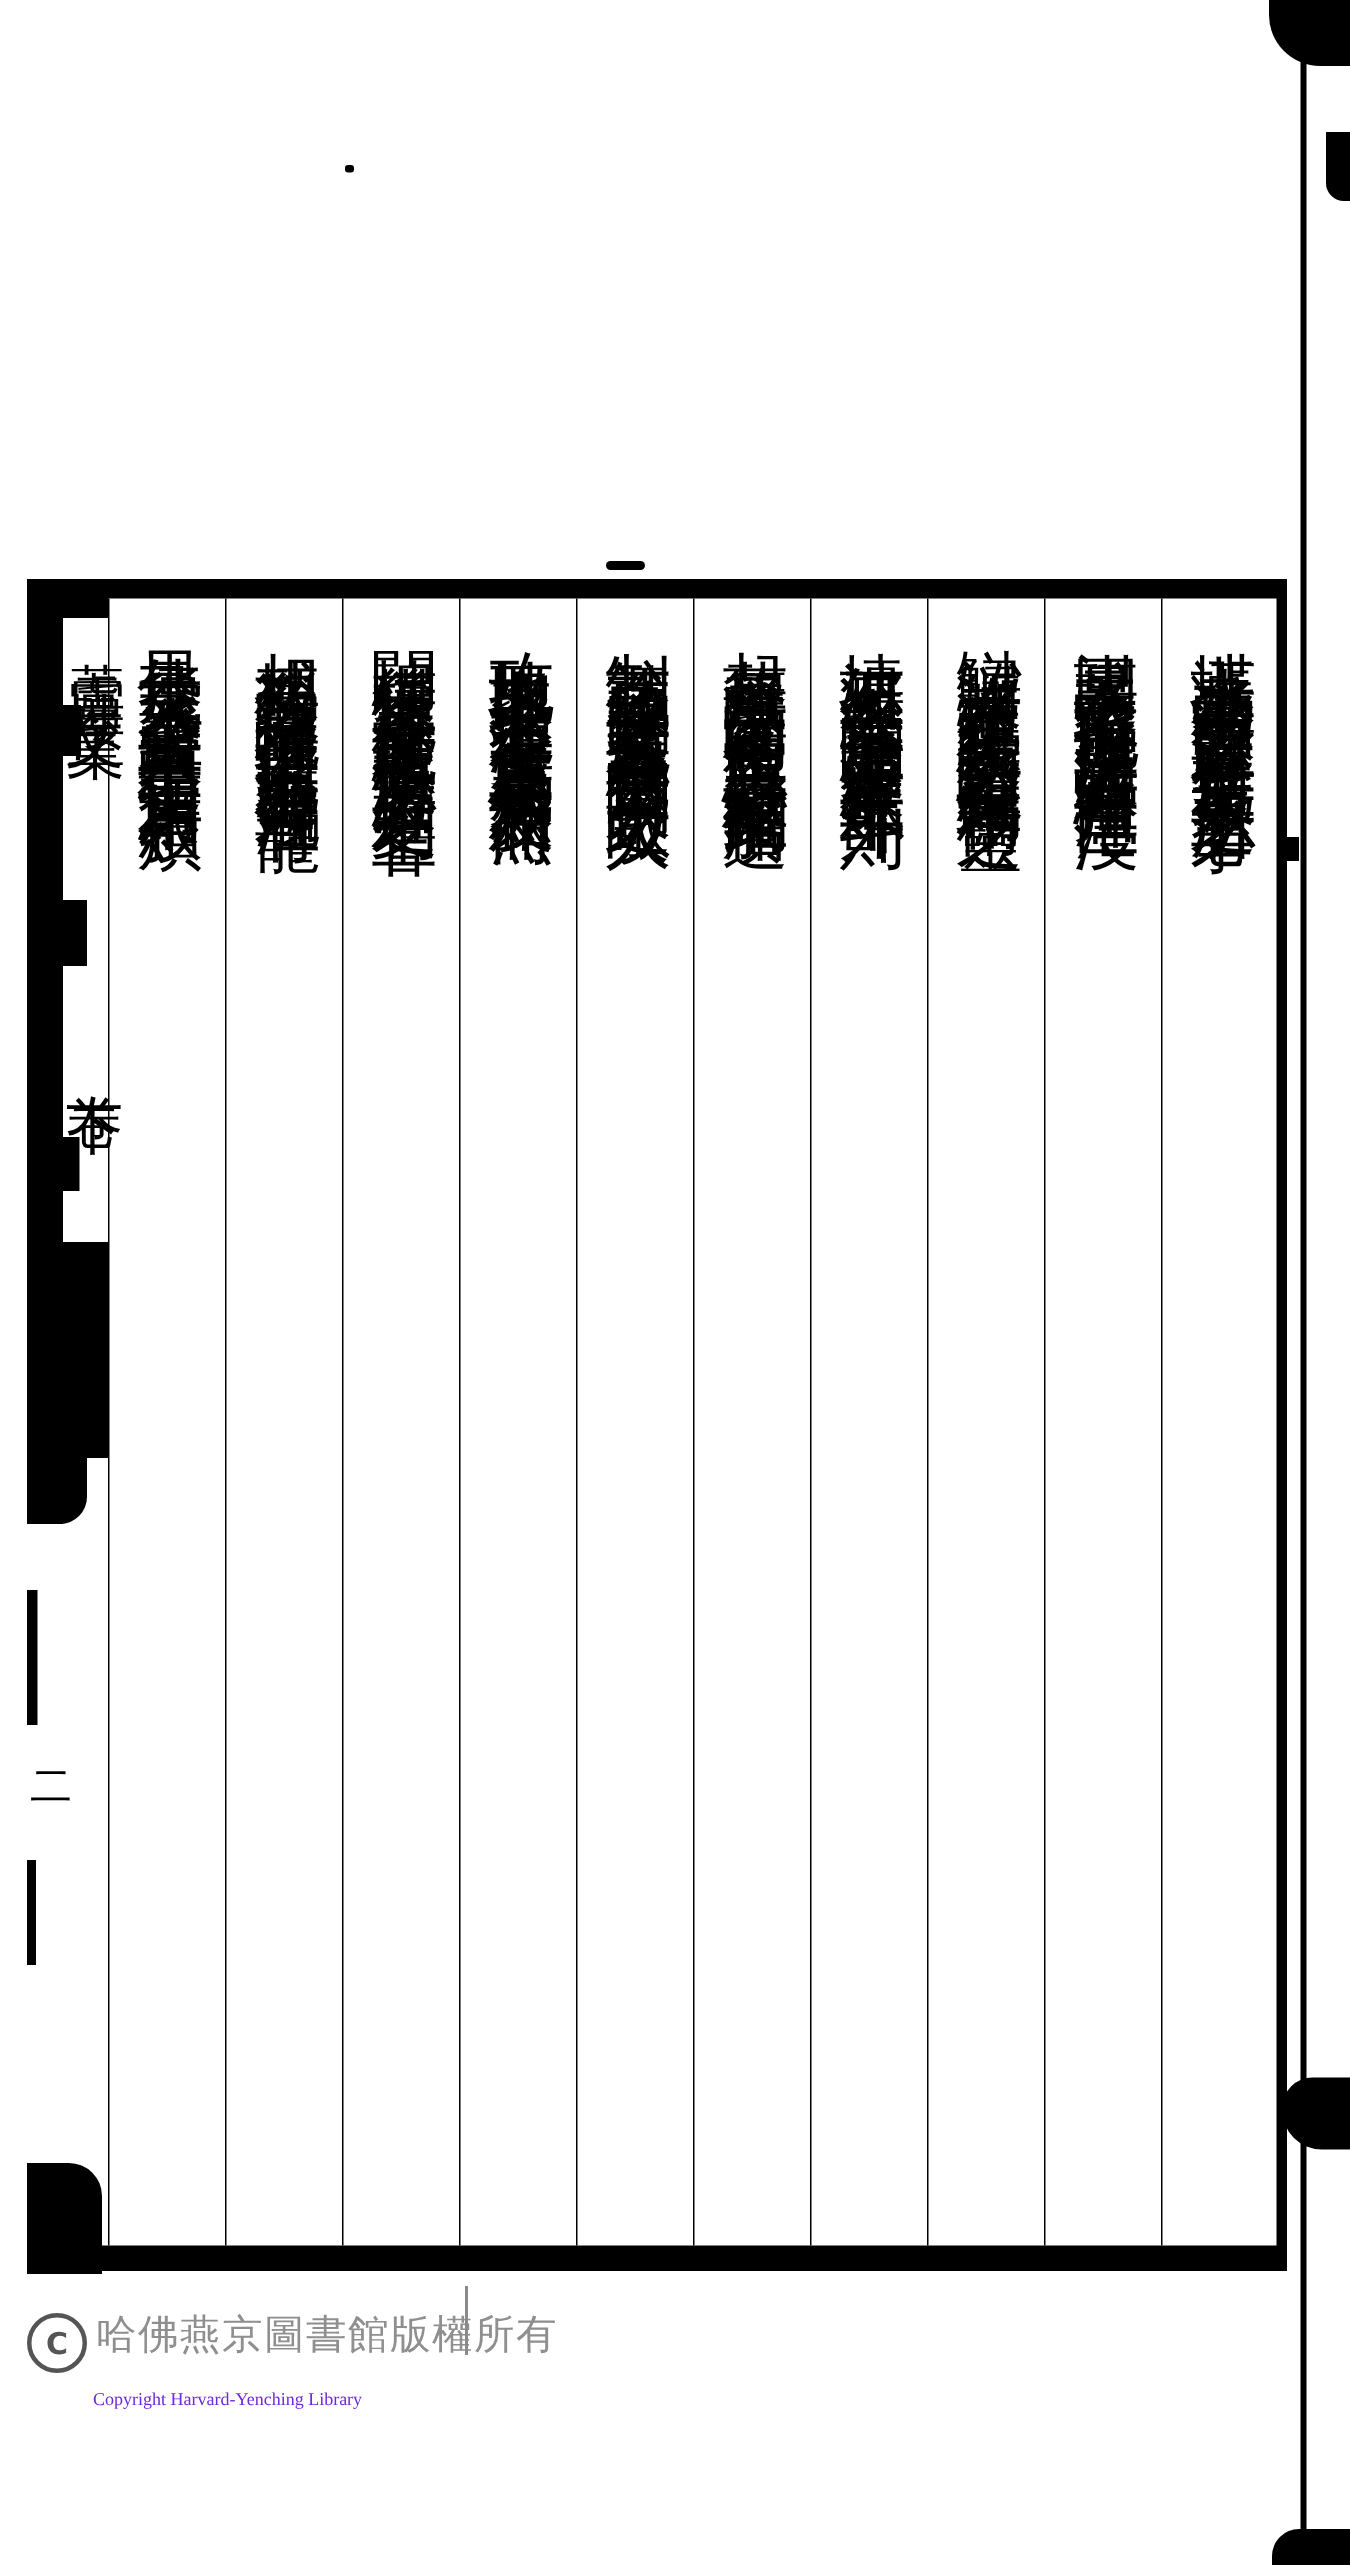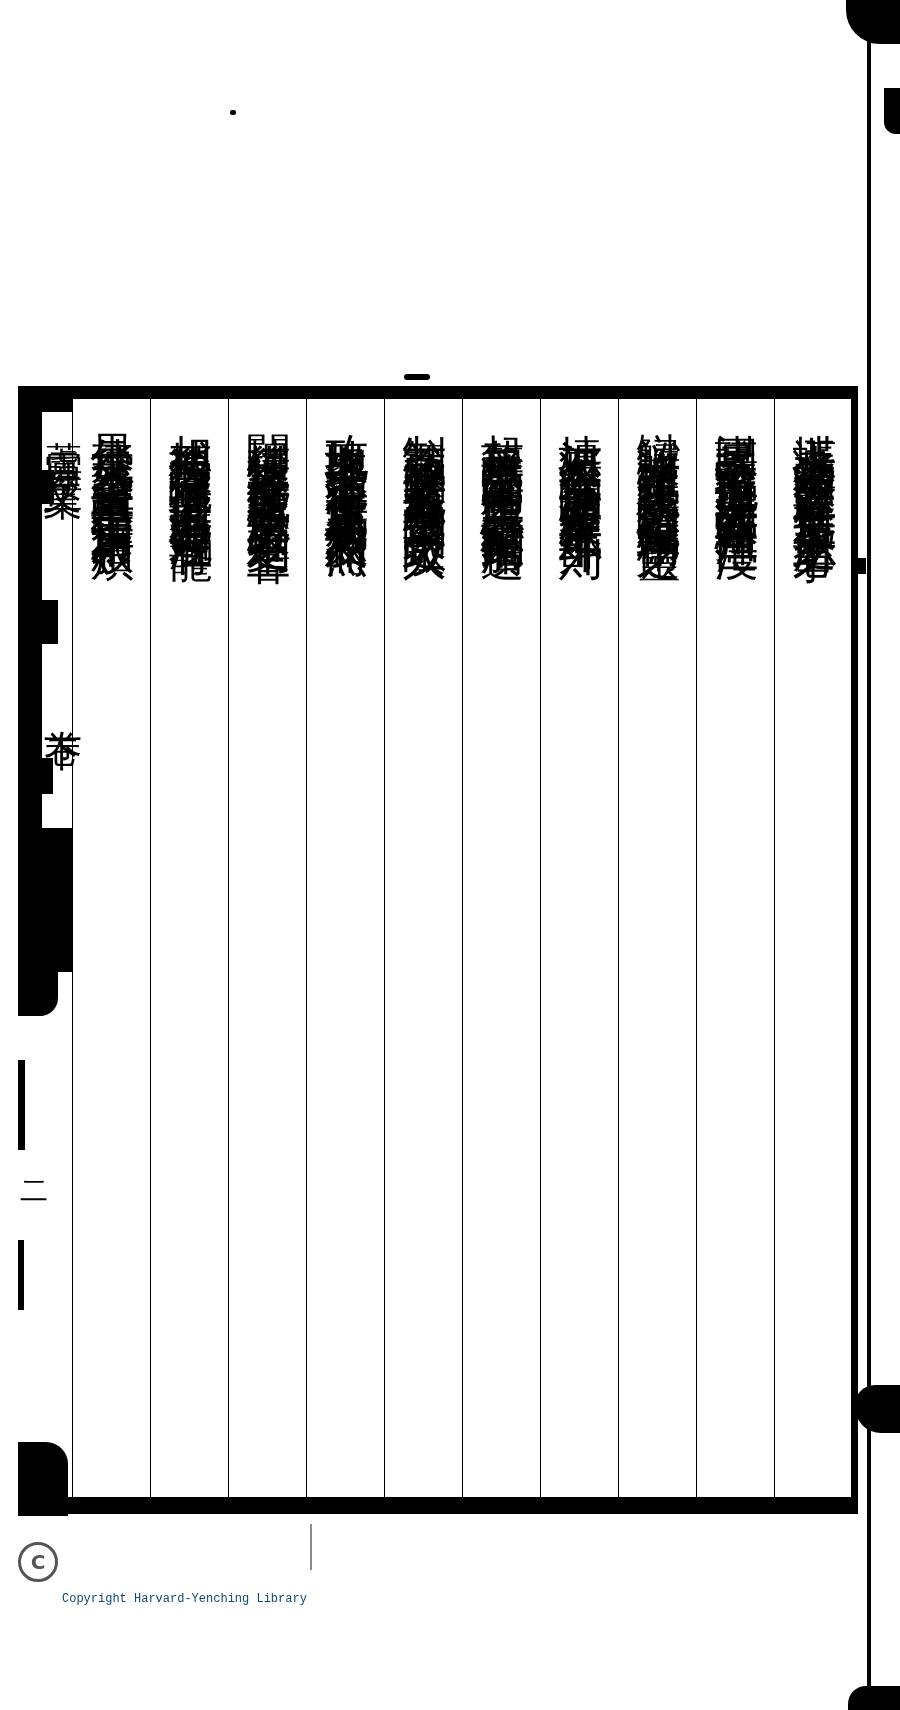--- a/index.html
+++ b/index.html
@@ -56,22 +56,22 @@
   .page-number{position:absolute;left:20px;top:1172px;font-size:28px;color:#000;}
 
   
   .stamp-circle{position:absolute;left:18px;top:1542px;width:34px;height:34px;
         border:3px solid #555;border-radius:50%;
         display:flex;align-items:center;justify-content:center;
         font-size:20px;font-weight:bold;color:#555;}
   .stamp-cn{position:absolute;left:64px;top:1538px;font-size:27px;color:#8f8f8f;
         letter-spacing:1px;white-space:nowrap;}
   .stamp-bar{position:absolute;left:310px;top:1524px;width:2px;height:46px;background:#8a8a8a;}
-  .stamp-en{position:absolute;left:62px;top:1592px;font-size:12px;color:#0c4a6e;
-        font-family:Liberation Mono, monospace;white-space:nowrap;}
+  .stamp-en{position:absolute;left:62px;top:1592px;font-size:12px;color:#6d28d9;
+        font-family:Liberation Serif, serif;white-space:nowrap;}
 </style>
 </head>
 <body>
 
 <div class="page">
 
   <div class="art vline-right"></div>
   <div class="art blob-tr1"></div>
   <div class="art blob-tr2"></div>
   <div class="art tick-r1"></div>
@@ -103,16 +103,17 @@
   <div class="art gut-jut2"></div>
   <div class="art gut-jut3"></div>
   <div class="art gut-low1"></div>
   <div class="art gut-low2"></div>
   <div class="art gut-dash1"></div>
   <div class="art gut-dash2"></div>
   <div class="art gut-blob-bottom"></div>
   <div class="page-number">二</div>
 
   <div class="stamp-circle">C</div>
+  <div class="stamp-cn">哈佛燕京圖書館版權所有</div>
   <div class="stamp-bar"></div>
   <div class="stamp-en">Copyright Harvard-Yenching Library</div>
 
 </div>
 
 </body></html>

